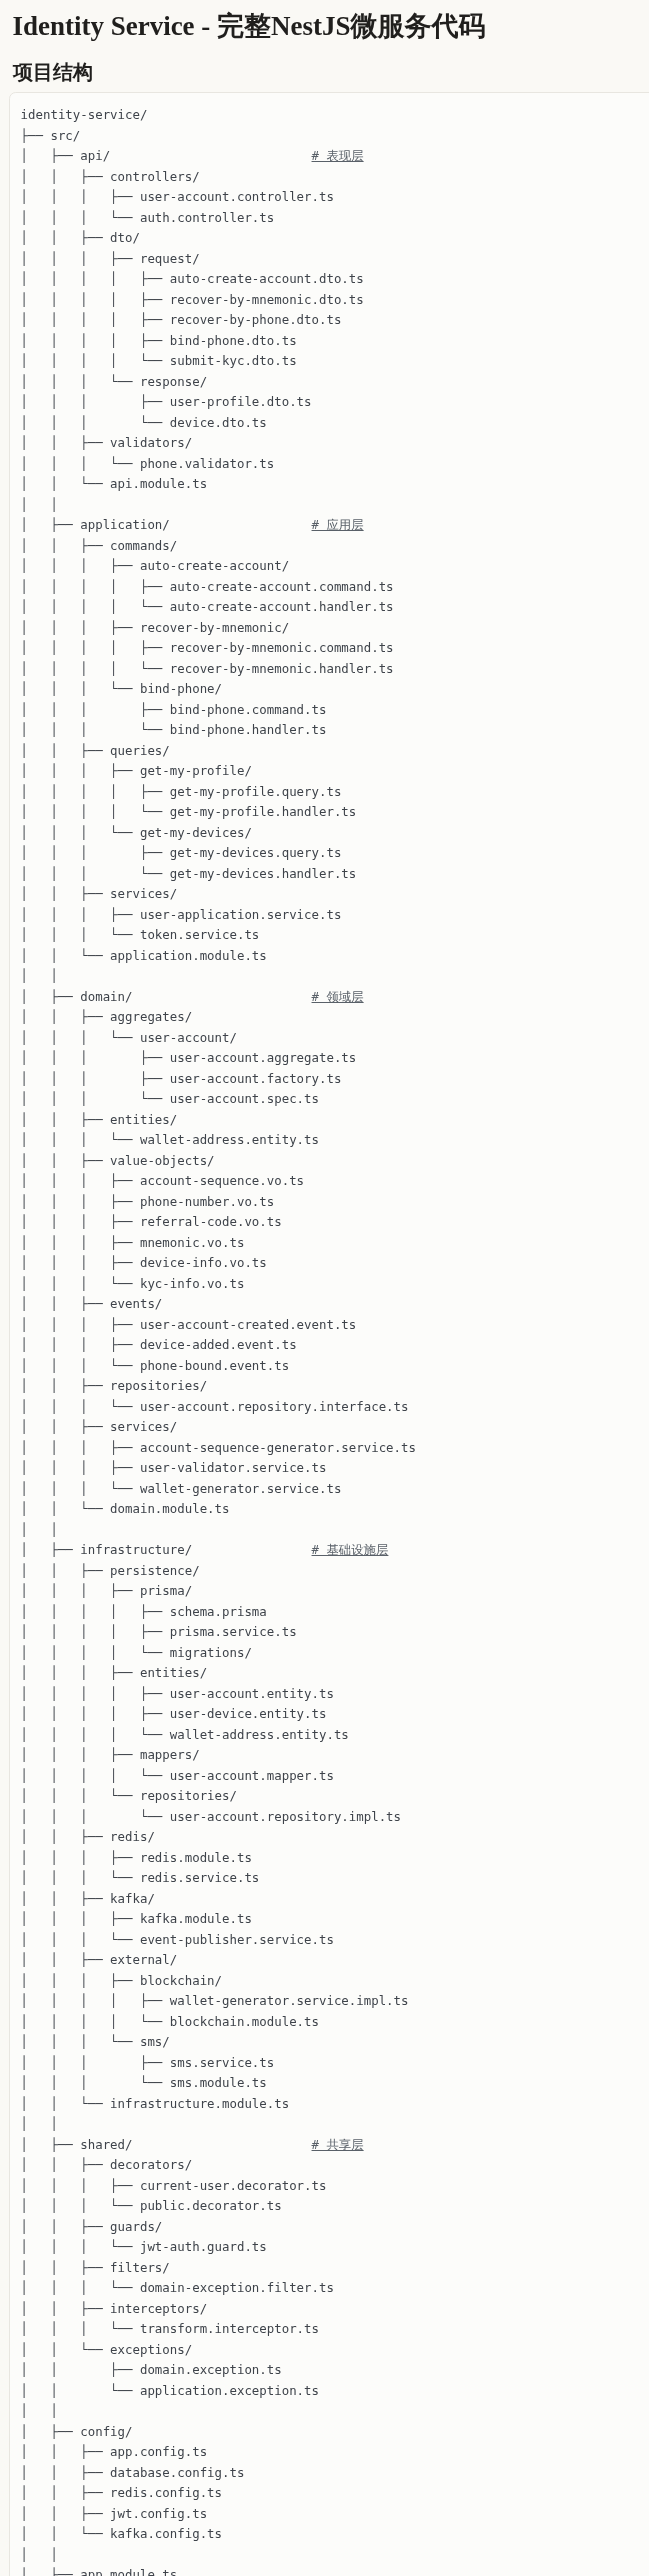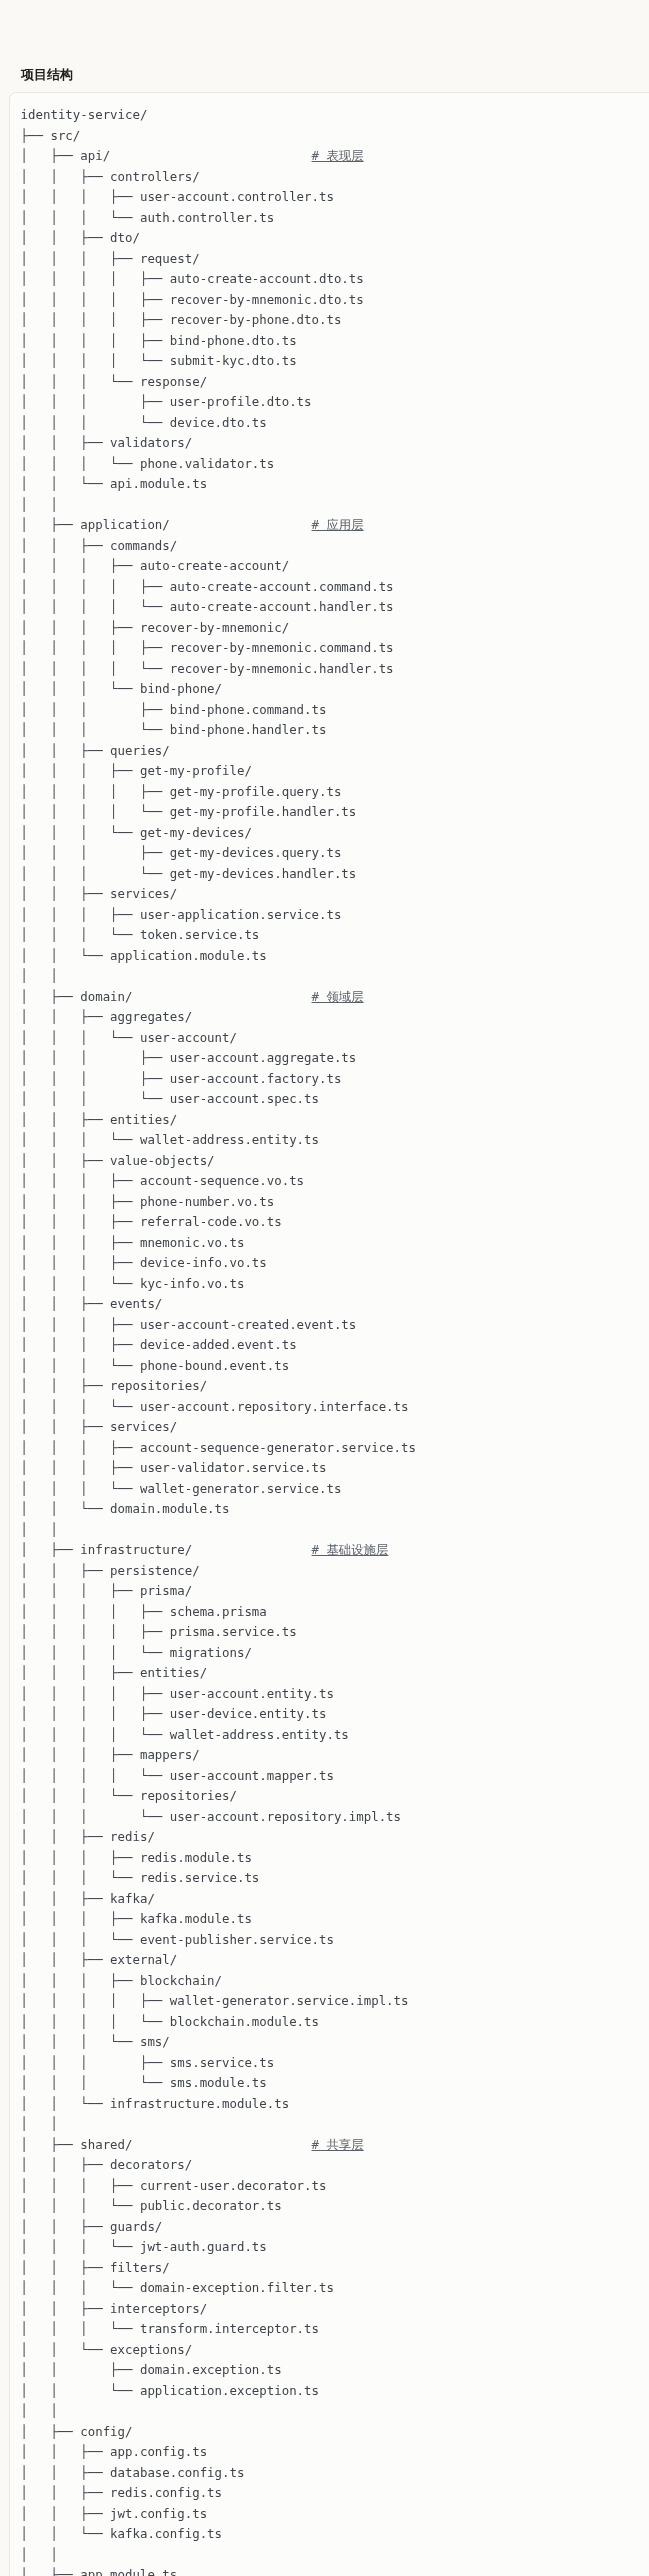--- a/index.html
+++ b/index.html
@@ -27,24 +27,24 @@
     font-weight: 700;
     font-size: 27px;
     line-height: 1.15;
     color: #201f1d;
     white-space: nowrap;
   }
   h2.section-heading {
     position: absolute;
     left: 13px;
     top: 59px;
-    margin: 8px;
+    margin: 0;
     font-family: "Liberation Serif", "DejaVu Serif", serif;
     font-weight: 700;
-    font-size: 13px;
+    font-size: 20px;
     line-height: 1.3;
     color: #201f1d;
     white-space: nowrap;
   }
   .code-card {
     position: absolute;
     left: 9.3px;
     top: 92px;
     width: 650px;          
     height: 2937px;
@@ -68,20 +68,21 @@
   }
   .tree-pre .cmt {
     color: #596068;
     text-decoration: underline;
   }
 </style>
 </head>
 <body>
 
 <div class="page">
+  <h1 class="doc-title">Identity Service - 完整NestJS微服务代码</h1>
 
   <h2 class="section-heading">项目结构</h2>
 
   <div class="code-card">
     <pre class="tree-pre"><div class="ln">identity-service/</div><div class="ln">├── src/</div><div class="ln">│   ├── api/                           <span class="cmt"># 表现层</span></div><div class="ln">│   │   ├── controllers/</div><div class="ln">│   │   │   ├── user-account.controller.ts</div><div class="ln">│   │   │   └── auth.controller.ts</div><div class="ln">│   │   ├── dto/</div><div class="ln">│   │   │   ├── request/</div><div class="ln">│   │   │   │   ├── auto-create-account.dto.ts</div><div class="ln">│   │   │   │   ├── recover-by-mnemonic.dto.ts</div><div class="ln">│   │   │   │   ├── recover-by-phone.dto.ts</div><div class="ln">│   │   │   │   ├── bind-phone.dto.ts</div><div class="ln">│   │   │   │   └── submit-kyc.dto.ts</div><div class="ln">│   │   │   └── response/</div><div class="ln">│   │   │       ├── user-profile.dto.ts</div><div class="ln">│   │   │       └── device.dto.ts</div><div class="ln">│   │   ├── validators/</div><div class="ln">│   │   │   └── phone.validator.ts</div><div class="ln">│   │   └── api.module.ts</div><div class="ln">│   │</div><div class="ln">│   ├── application/                   <span class="cmt"># 应用层</span></div><div class="ln">│   │   ├── commands/</div><div class="ln">│   │   │   ├── auto-create-account/</div><div class="ln">│   │   │   │   ├── auto-create-account.command.ts</div><div class="ln">│   │   │   │   └── auto-create-account.handler.ts</div><div class="ln">│   │   │   ├── recover-by-mnemonic/</div><div class="ln">│   │   │   │   ├── recover-by-mnemonic.command.ts</div><div class="ln">│   │   │   │   └── recover-by-mnemonic.handler.ts</div><div class="ln">│   │   │   └── bind-phone/</div><div class="ln">│   │   │       ├── bind-phone.command.ts</div><div class="ln">│   │   │       └── bind-phone.handler.ts</div><div class="ln">│   │   ├── queries/</div><div class="ln">│   │   │   ├── get-my-profile/</div><div class="ln">│   │   │   │   ├── get-my-profile.query.ts</div><div class="ln">│   │   │   │   └── get-my-profile.handler.ts</div><div class="ln">│   │   │   └── get-my-devices/</div><div class="ln">│   │   │       ├── get-my-devices.query.ts</div><div class="ln">│   │   │       └── get-my-devices.handler.ts</div><div class="ln">│   │   ├── services/</div><div class="ln">│   │   │   ├── user-application.service.ts</div><div class="ln">│   │   │   └── token.service.ts</div><div class="ln">│   │   └── application.module.ts</div><div class="ln">│   │</div><div class="ln">│   ├── domain/                        <span class="cmt"># 领域层</span></div><div class="ln">│   │   ├── aggregates/</div><div class="ln">│   │   │   └── user-account/</div><div class="ln">│   │   │       ├── user-account.aggregate.ts</div><div class="ln">│   │   │       ├── user-account.factory.ts</div><div class="ln">│   │   │       └── user-account.spec.ts</div><div class="ln">│   │   ├── entities/</div><div class="ln">│   │   │   └── wallet-address.entity.ts</div><div class="ln">│   │   ├── value-objects/</div><div class="ln">│   │   │   ├── account-sequence.vo.ts</div><div class="ln">│   │   │   ├── phone-number.vo.ts</div><div class="ln">│   │   │   ├── referral-code.vo.ts</div><div class="ln">│   │   │   ├── mnemonic.vo.ts</div><div class="ln">│   │   │   ├── device-info.vo.ts</div><div class="ln">│   │   │   └── kyc-info.vo.ts</div><div class="ln">│   │   ├── events/</div><div class="ln">│   │   │   ├── user-account-created.event.ts</div><div class="ln">│   │   │   ├── device-added.event.ts</div><div class="ln">│   │   │   └── phone-bound.event.ts</div><div class="ln">│   │   ├── repositories/</div><div class="ln">│   │   │   └── user-account.repository.interface.ts</div><div class="ln">│   │   ├── services/</div><div class="ln">│   │   │   ├── account-sequence-generator.service.ts</div><div class="ln">│   │   │   ├── user-validator.service.ts</div><div class="ln">│   │   │   └── wallet-generator.service.ts</div><div class="ln">│   │   └── domain.module.ts</div><div class="ln">│   │</div><div class="ln">│   ├── infrastructure/                <span class="cmt"># 基础设施层</span></div><div class="ln">│   │   ├── persistence/</div><div class="ln">│   │   │   ├── prisma/</div><div class="ln">│   │   │   │   ├── schema.prisma</div><div class="ln">│   │   │   │   ├── prisma.service.ts</div><div class="ln">│   │   │   │   └── migrations/</div><div class="ln">│   │   │   ├── entities/</div><div class="ln">│   │   │   │   ├── user-account.entity.ts</div><div class="ln">│   │   │   │   ├── user-device.entity.ts</div><div class="ln">│   │   │   │   └── wallet-address.entity.ts</div><div class="ln">│   │   │   ├── mappers/</div><div class="ln">│   │   │   │   └── user-account.mapper.ts</div><div class="ln">│   │   │   └── repositories/</div><div class="ln">│   │   │       └── user-account.repository.impl.ts</div><div class="ln">│   │   ├── redis/</div><div class="ln">│   │   │   ├── redis.module.ts</div><div class="ln">│   │   │   └── redis.service.ts</div><div class="ln">│   │   ├── kafka/</div><div class="ln">│   │   │   ├── kafka.module.ts</div><div class="ln">│   │   │   └── event-publisher.service.ts</div><div class="ln">│   │   ├── external/</div><div class="ln">│   │   │   ├── blockchain/</div><div class="ln">│   │   │   │   ├── wallet-generator.service.impl.ts</div><div class="ln">│   │   │   │   └── blockchain.module.ts</div><div class="ln">│   │   │   └── sms/</div><div class="ln">│   │   │       ├── sms.service.ts</div><div class="ln">│   │   │       └── sms.module.ts</div><div class="ln">│   │   └── infrastructure.module.ts</div><div class="ln">│   │</div><div class="ln">│   ├── shared/                        <span class="cmt"># 共享层</span></div><div class="ln">│   │   ├── decorators/</div><div class="ln">│   │   │   ├── current-user.decorator.ts</div><div class="ln">│   │   │   └── public.decorator.ts</div><div class="ln">│   │   ├── guards/</div><div class="ln">│   │   │   └── jwt-auth.guard.ts</div><div class="ln">│   │   ├── filters/</div><div class="ln">│   │   │   └── domain-exception.filter.ts</div><div class="ln">│   │   ├── interceptors/</div><div class="ln">│   │   │   └── transform.interceptor.ts</div><div class="ln">│   │   └── exceptions/</div><div class="ln">│   │       ├── domain.exception.ts</div><div class="ln">│   │       └── application.exception.ts</div><div class="ln">│   │</div><div class="ln">│   ├── config/</div><div class="ln">│   │   ├── app.config.ts</div><div class="ln">│   │   ├── database.config.ts</div><div class="ln">│   │   ├── redis.config.ts</div><div class="ln">│   │   ├── jwt.config.ts</div><div class="ln">│   │   └── kafka.config.ts</div><div class="ln">│   │</div><div class="ln">│   ├── app.module.ts</div></pre>
   </div>
 </div>
 
 
 </body></html>

